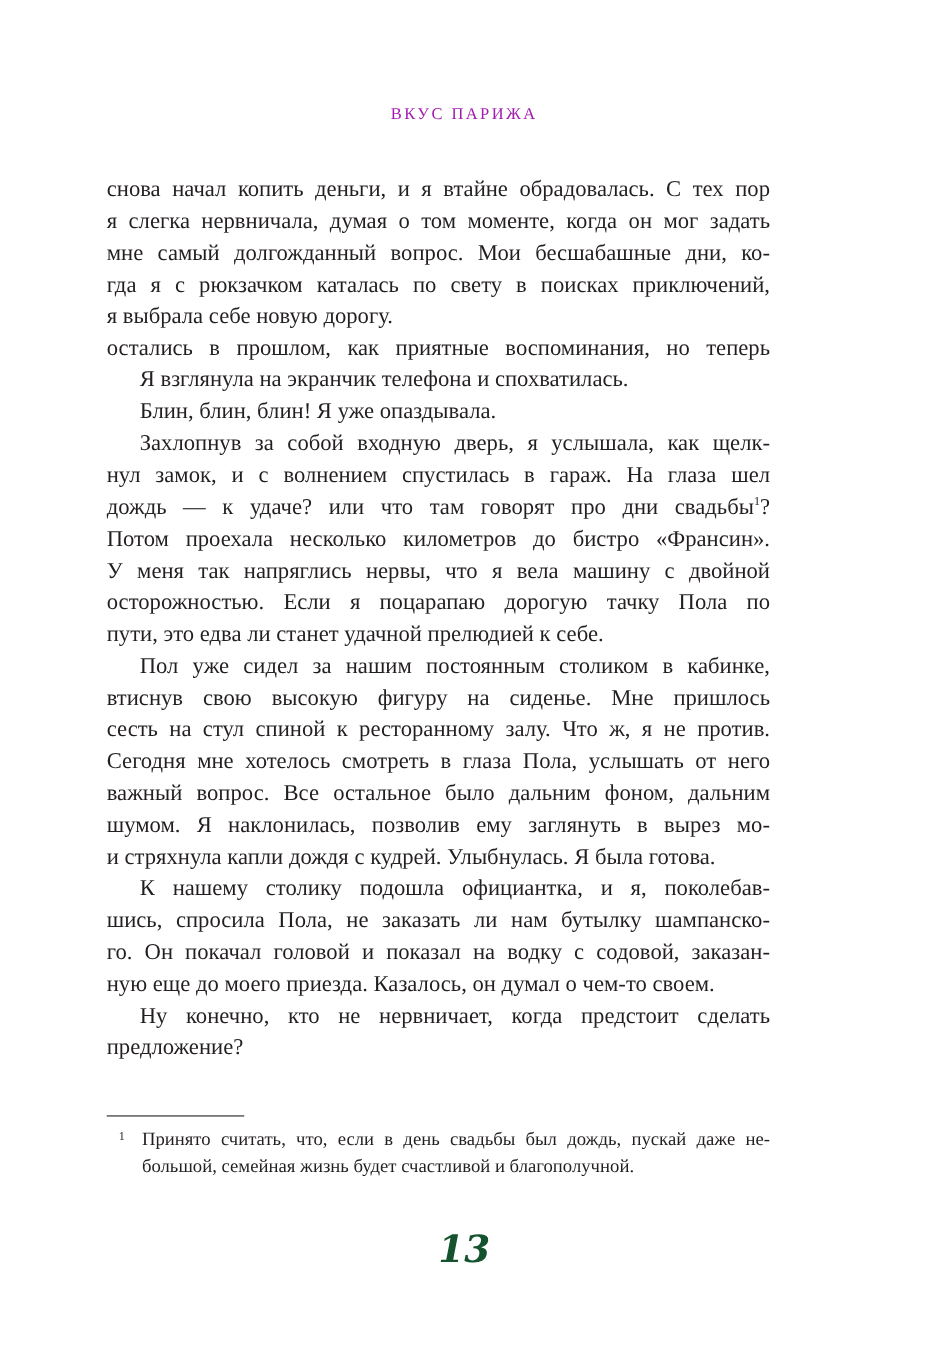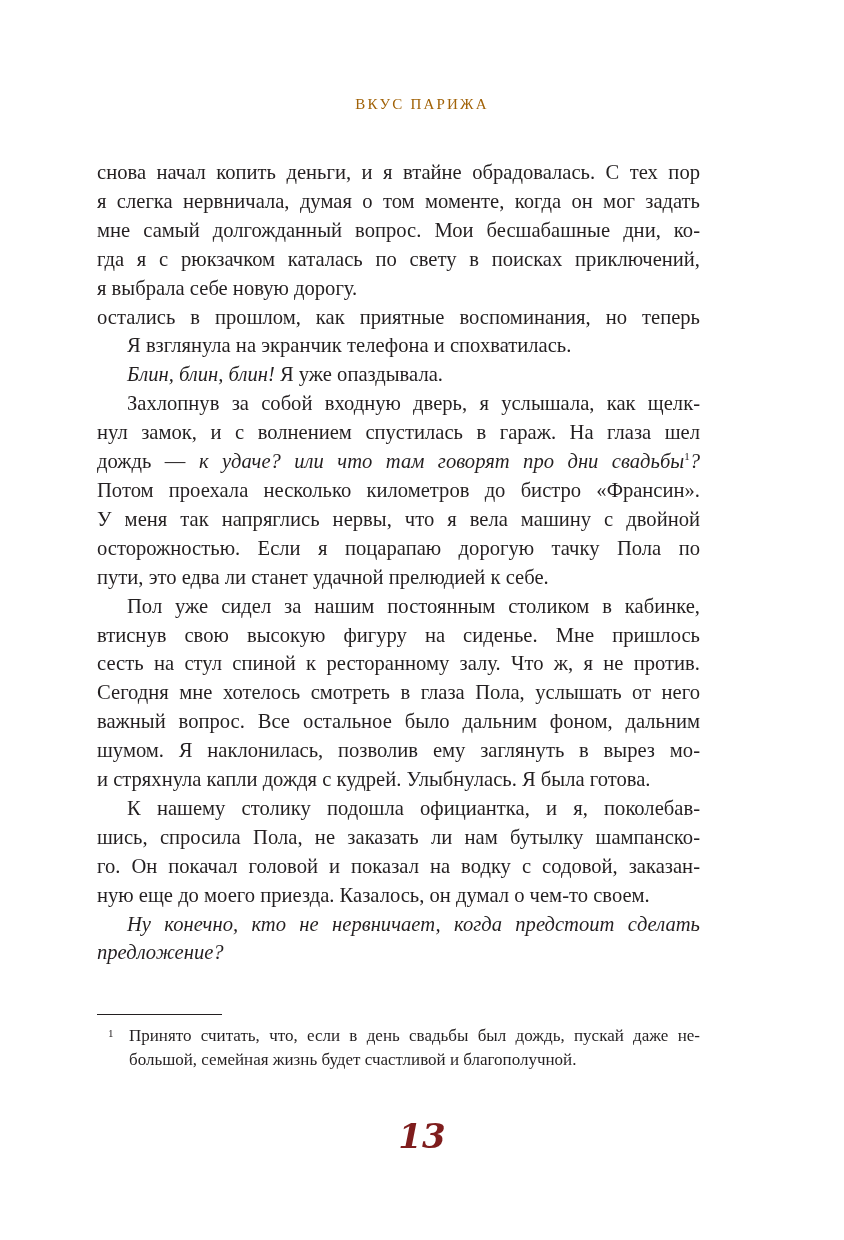--- a/index.html
+++ b/index.html
@@ -16,21 +16,21 @@
       color: #231f20;
     }
     .running-head {
       position: absolute;
       top: 96px;
       left: 0;
       width: 844px;
       text-align: center;
       font-size: 15px;
       letter-spacing: 2.2px;
-      color: #a16207;
+      color: #a21caf;
     }
     .text-block {
       position: absolute;
       top: 158px;
       left: 97px;
       width: 603px;
       font-size: 20.6px;
       line-height: 28.9px;
     }
     .line {
@@ -38,21 +38,21 @@
       white-space: nowrap;
       text-align: justify;
       text-align-last: justify;
     }
     .line.last {
       text-align-last: left;
     }
     .line.indent {
       padding-left: 30px;
     }
-    .it { font-style: italic; }
+    .it { }
     sup.fn-ref {
       font-size: 11px;
       vertical-align: 8px;
       line-height: 0;
     }
     .footnote-rule {
       position: absolute;
       top: 1014px;
       left: 97px;
       width: 125px;
@@ -78,21 +78,21 @@
     }
     .page-number {
       position: absolute;
       top: 1116px;
       left: 0;
       width: 844px;
       text-align: center;
       font-size: 34px;
       font-weight: bold;
       font-style: italic;
-      color: #7f1d1d;
+      color: #14532d;
       font-family: "DejaVu Serif", serif;
     }
   </style>
 </head>
 <body>
 
 <div class="running-head">ВКУС ПАРИЖА</div>
 
 <div class="text-block" id="text-block">
     <span class="line"><span>снова начал копить деньги, и я втайне обрадовалась. С тех пор</span></span>

